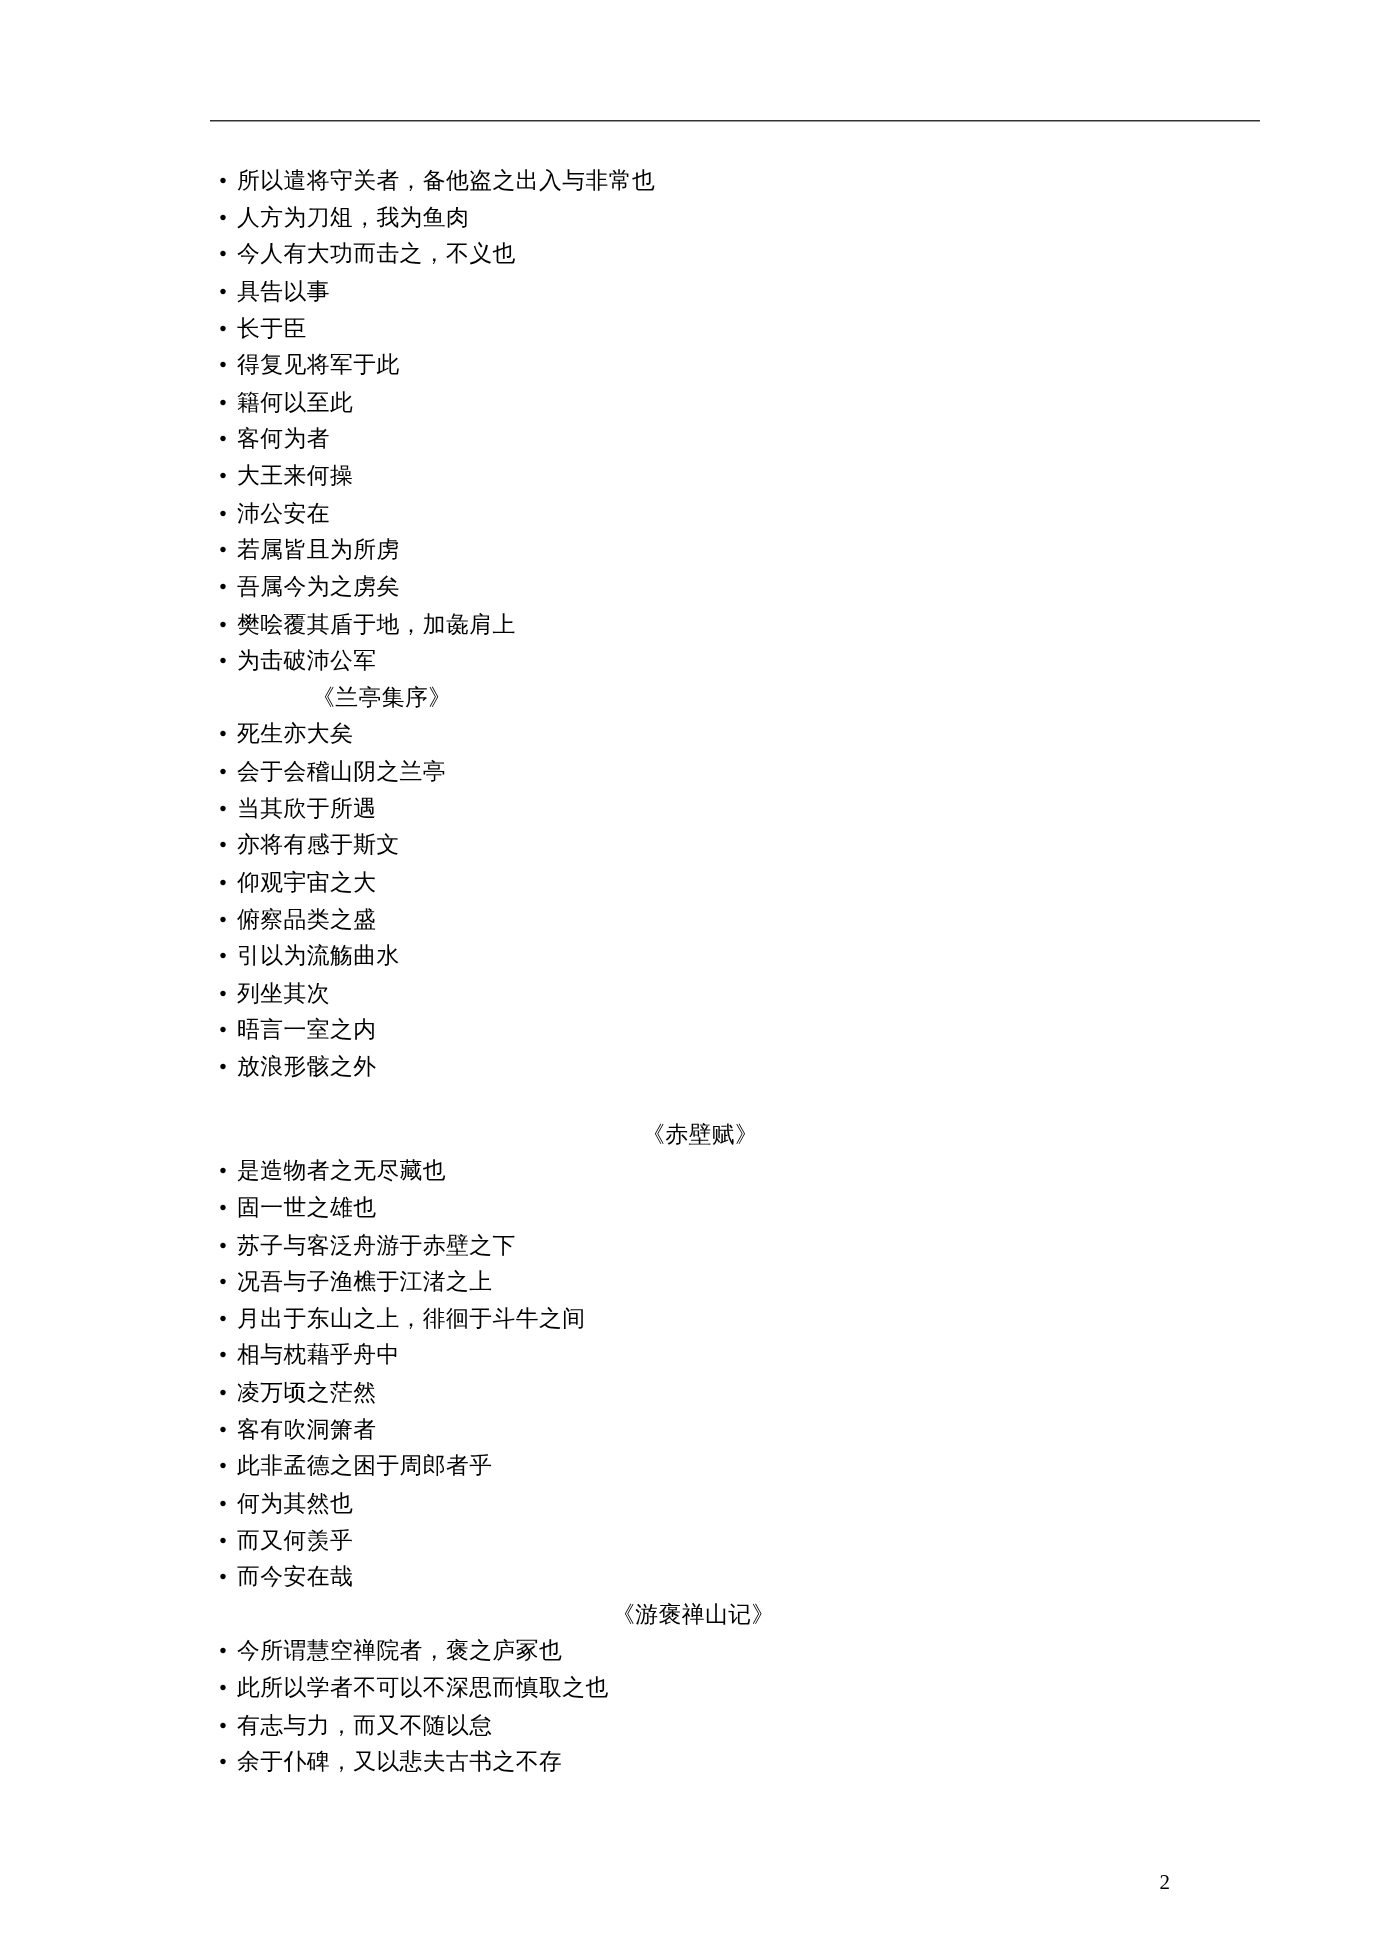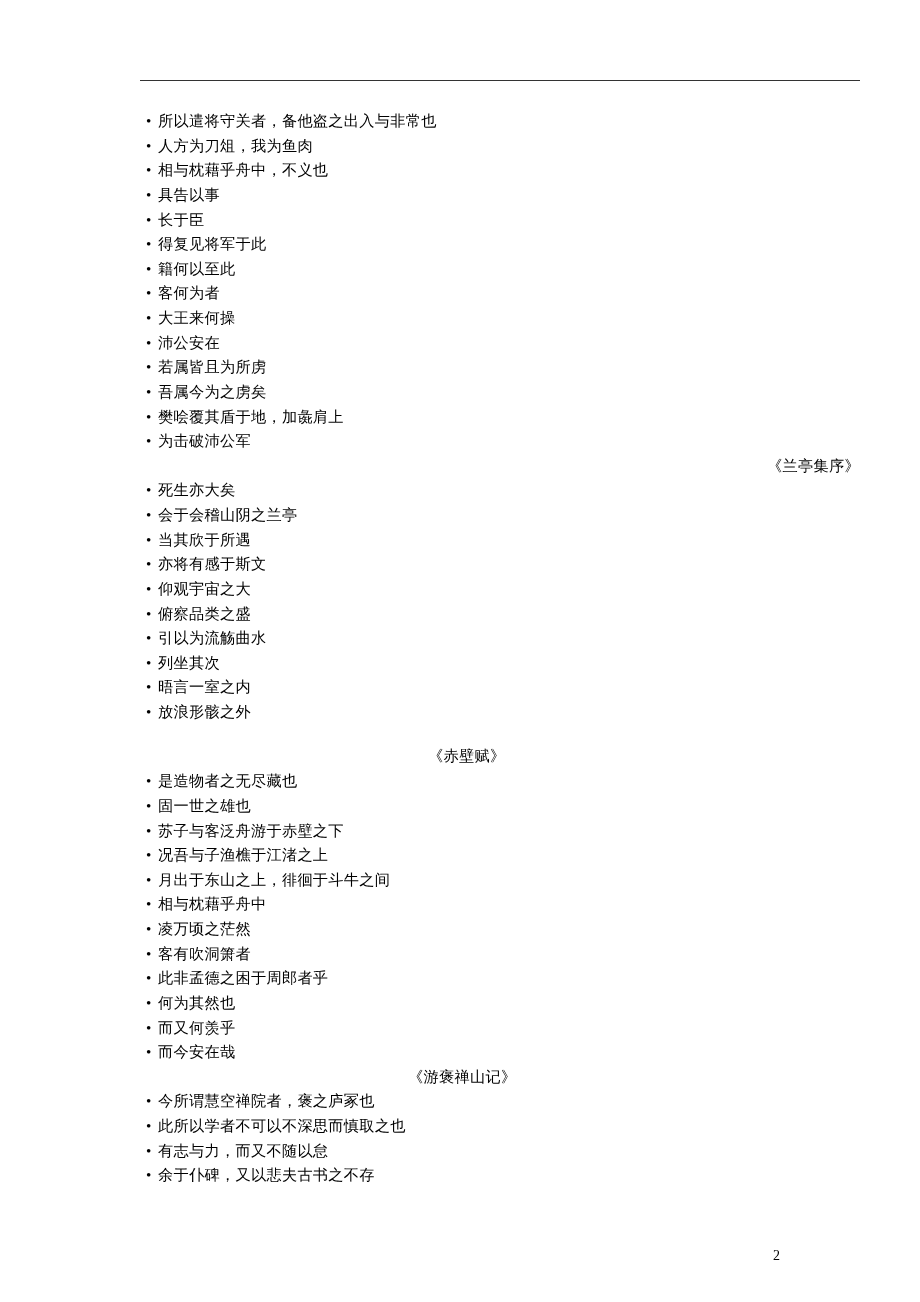--- a/index.html
+++ b/index.html
@@ -7,21 +7,21 @@
     padding: 0;
     background: #fff;
     font-family: "SimSun", "宋体", serif;
     color: #000;
     width: 920px;
     height: 1302px;
     position: relative;
     box-sizing: border-box;
   }
   .page {
-    padding: 80px 60px 60px 140px;
+    padding: 80px 80px 60px 140px;
     box-sizing: border-box;
   }
   .hr {
     border: none;
     border-top: 1px solid #333;
     margin: 0 0 28px 0;
   }
   .list {
     margin-left: 6px;
   }
@@ -32,41 +32,41 @@
   }
   .bullet {
     display: inline-block;
     width: 12px;
   }
   .heading {
     font-size: 15.2px;
     line-height: 1.62;
     letter-spacing: 0.3px;
   }
-  .heading.h1 { margin-left: 68px; text-align: right; }
+  .heading.h1 { margin-left: 68px; }
   .heading.h2 { margin-left: 288px; margin-top: 20px; font-family: Liberation Mono, monospace; }
   .heading.h3 { margin-left: 268px; }
   .page-number {
     position: absolute;
     right: 140px;
     bottom: 38px;
     font-size: 14px;
     font-family: "Times New Roman", serif;
   }
 </style>
 </head>
 <body>
 
 <div class="page">
   <hr class="hr">
   <div id="content">
       <div class="list">
         <div class="item"><span class="bullet">•</span><span>所以遣将守关者，备他盗之出入与非常也</span></div>
         <div class="item"><span class="bullet">•</span><span>人方为刀俎，我为鱼肉</span></div>
-        <div class="item"><span class="bullet">•</span><span>相与枕藉乎舟中，不义也</span></div>
+        <div class="item"><span class="bullet">•</span><span>今人有大功而击之，不义也</span></div>
         <div class="item"><span class="bullet">•</span><span>具告以事</span></div>
         <div class="item"><span class="bullet">•</span><span>长于臣</span></div>
         <div class="item"><span class="bullet">•</span><span>得复见将军于此</span></div>
         <div class="item"><span class="bullet">•</span><span>籍何以至此</span></div>
         <div class="item"><span class="bullet">•</span><span>客何为者</span></div>
         <div class="item"><span class="bullet">•</span><span>大王来何操</span></div>
         <div class="item"><span class="bullet">•</span><span>沛公安在</span></div>
         <div class="item"><span class="bullet">•</span><span>若属皆且为所虏</span></div>
         <div class="item"><span class="bullet">•</span><span>吾属今为之虏矣</span></div>
         <div class="item"><span class="bullet">•</span><span>樊哙覆其盾于地，加彘肩上</span></div>

